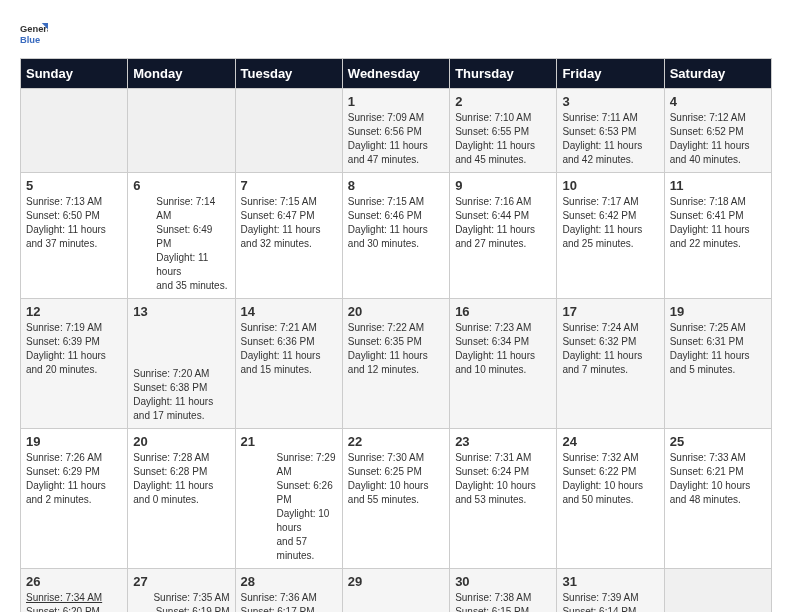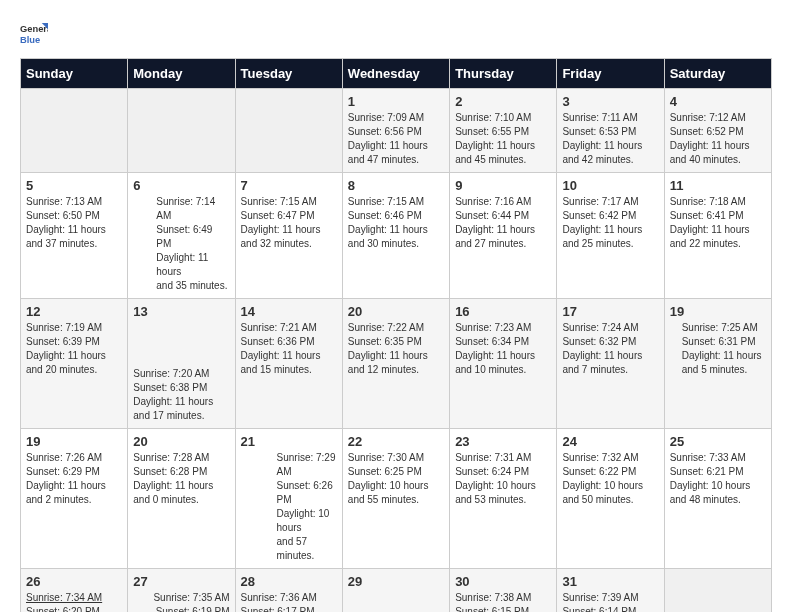--- a/index.html
+++ b/index.html
@@ -234,21 +234,21 @@
         </td>
         <td>
           <span class="day-number">17</span>
           <div class="day-info" style="white-space: pre-line;">Sunrise: 7:24 AM
 Sunset: 6:32 PM
 Daylight: 11 hours
 and 7 minutes.</div>
         </td>
         <td>
           <span class="day-number">19</span>
-          <div class="day-info" style="white-space: pre-line; margin-left: 12px;">Sunrise: 7:25 AM
+          <div class="day-info" style="white-space: pre-line;">Sunrise: 7:25 AM
 Sunset: 6:31 PM
 Daylight: 11 hours
 and 5 minutes.</div>
         </td>
       </tr>
       <tr>
         <td>
           <span class="day-number">19</span>
           <div class="day-info" style="white-space: pre-line;">Sunrise: 7:26 AM
 Sunset: 6:29 PM

